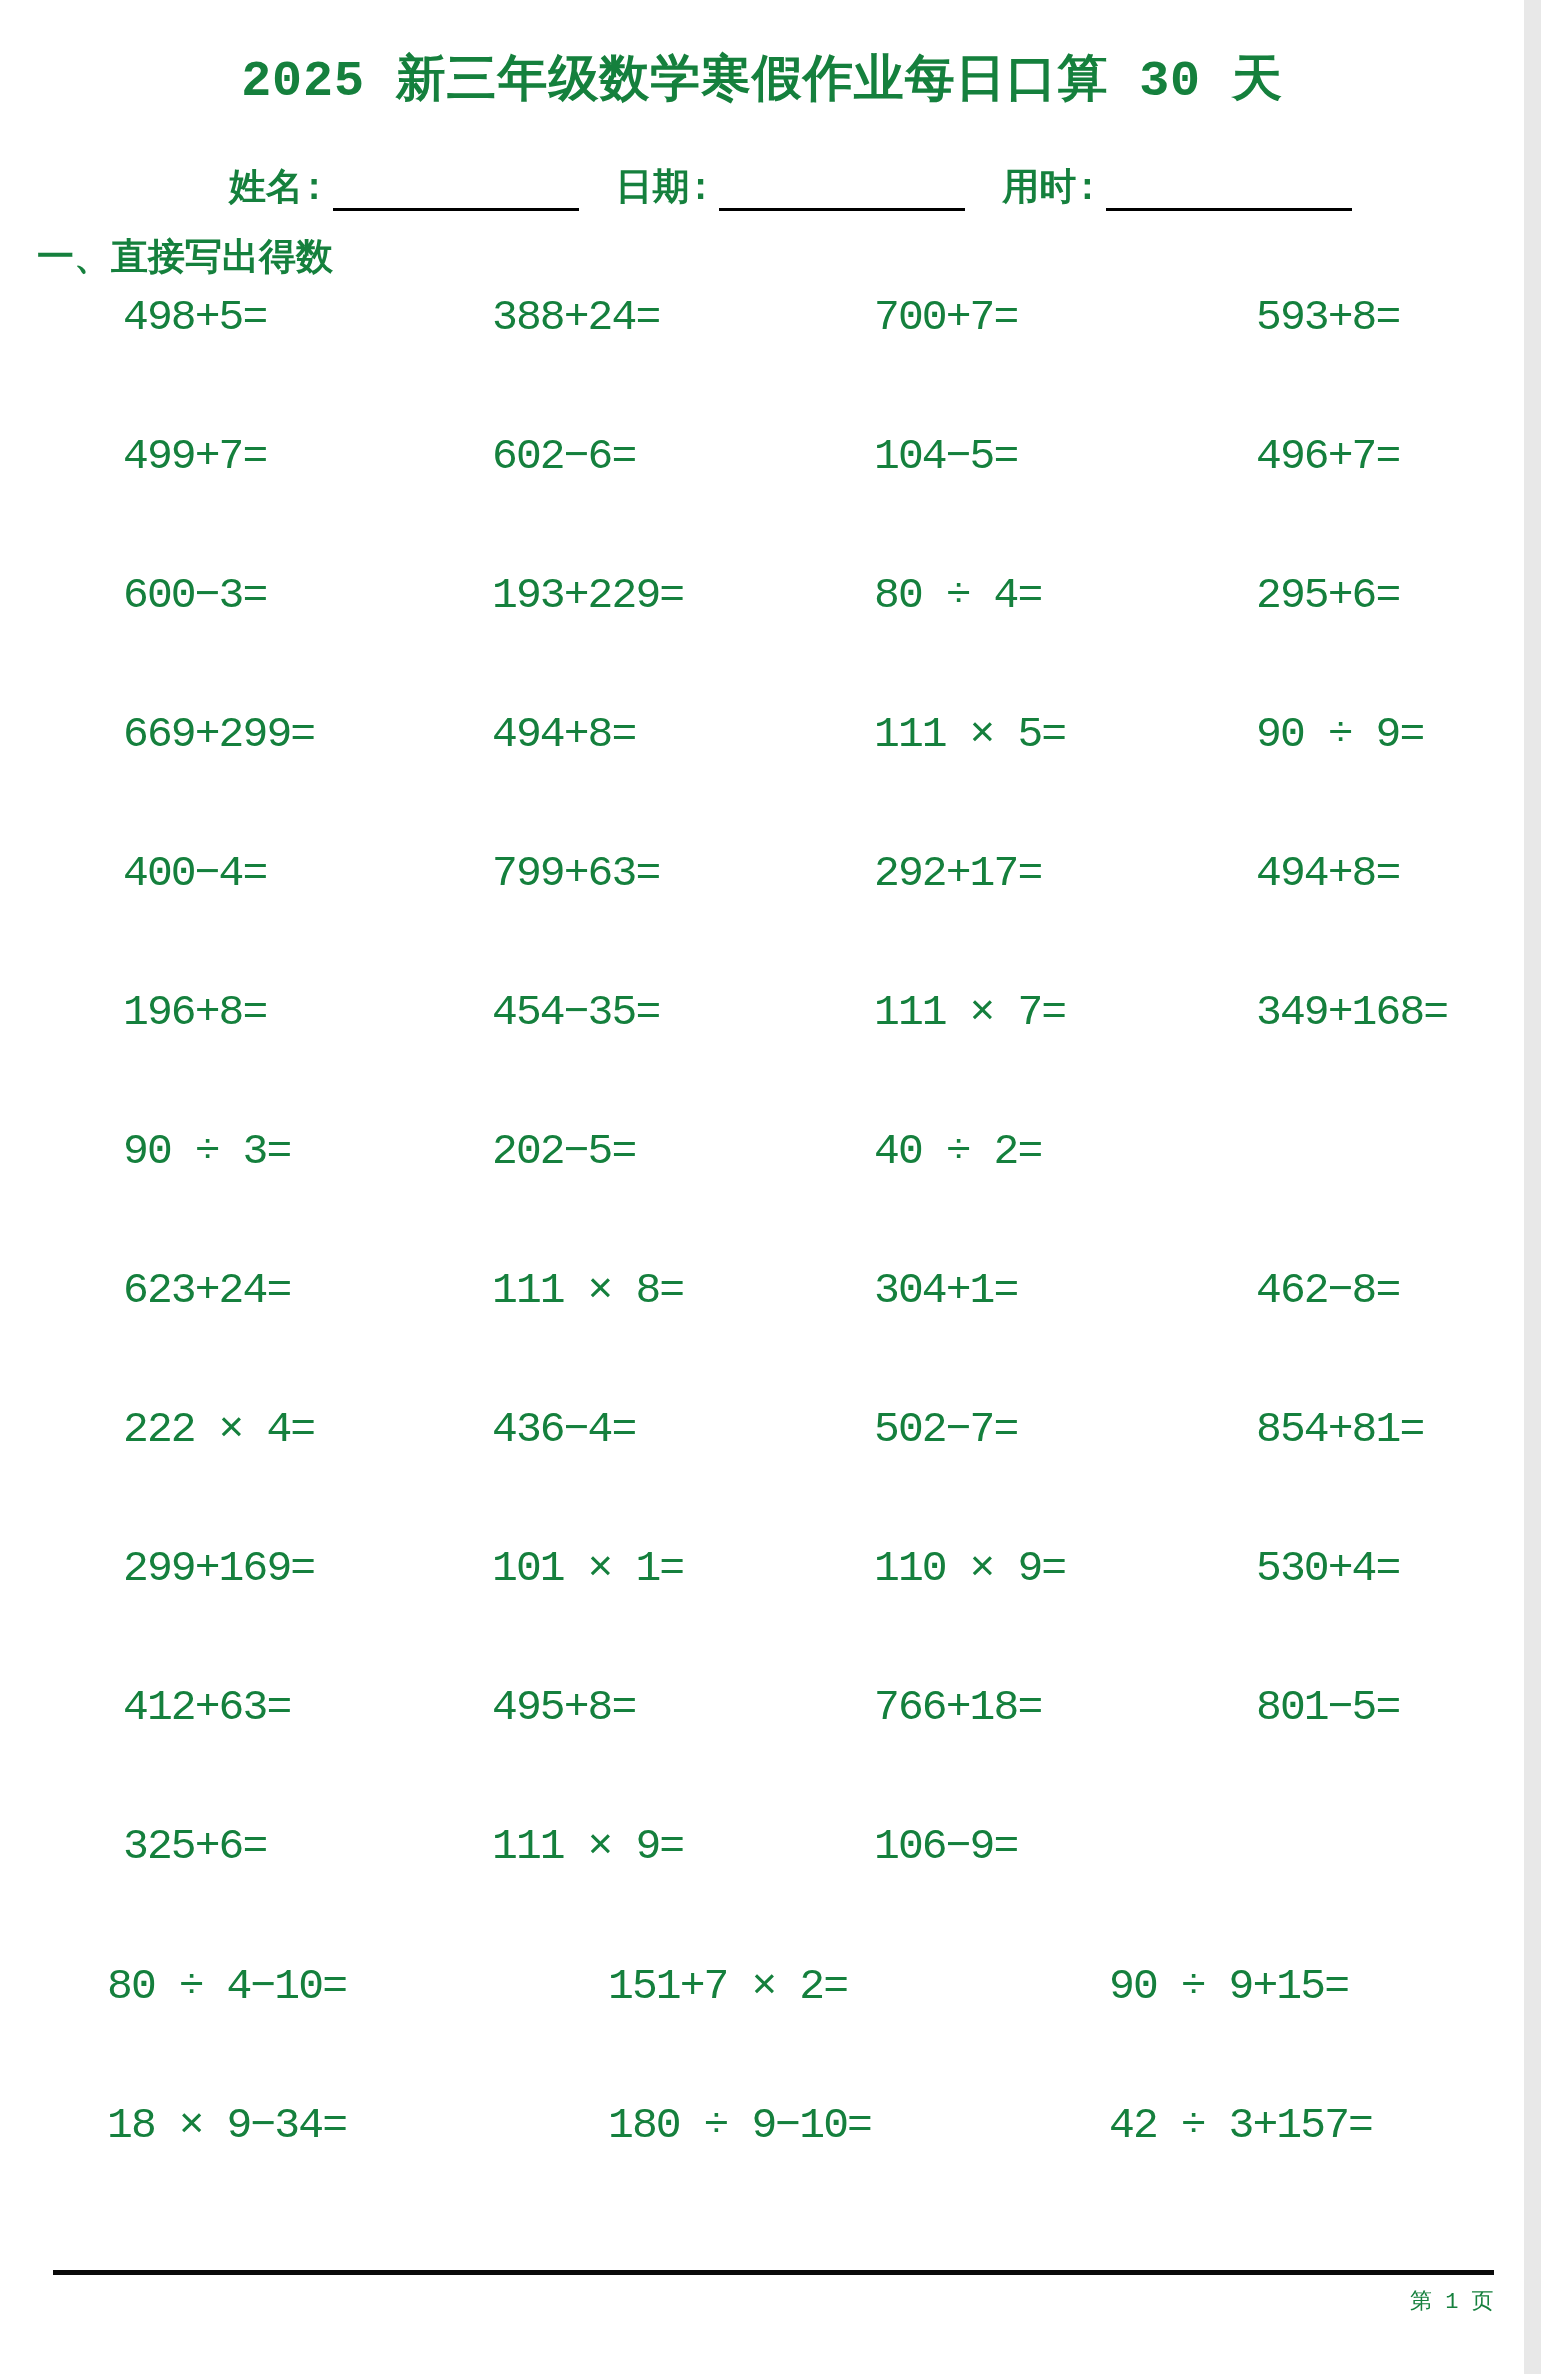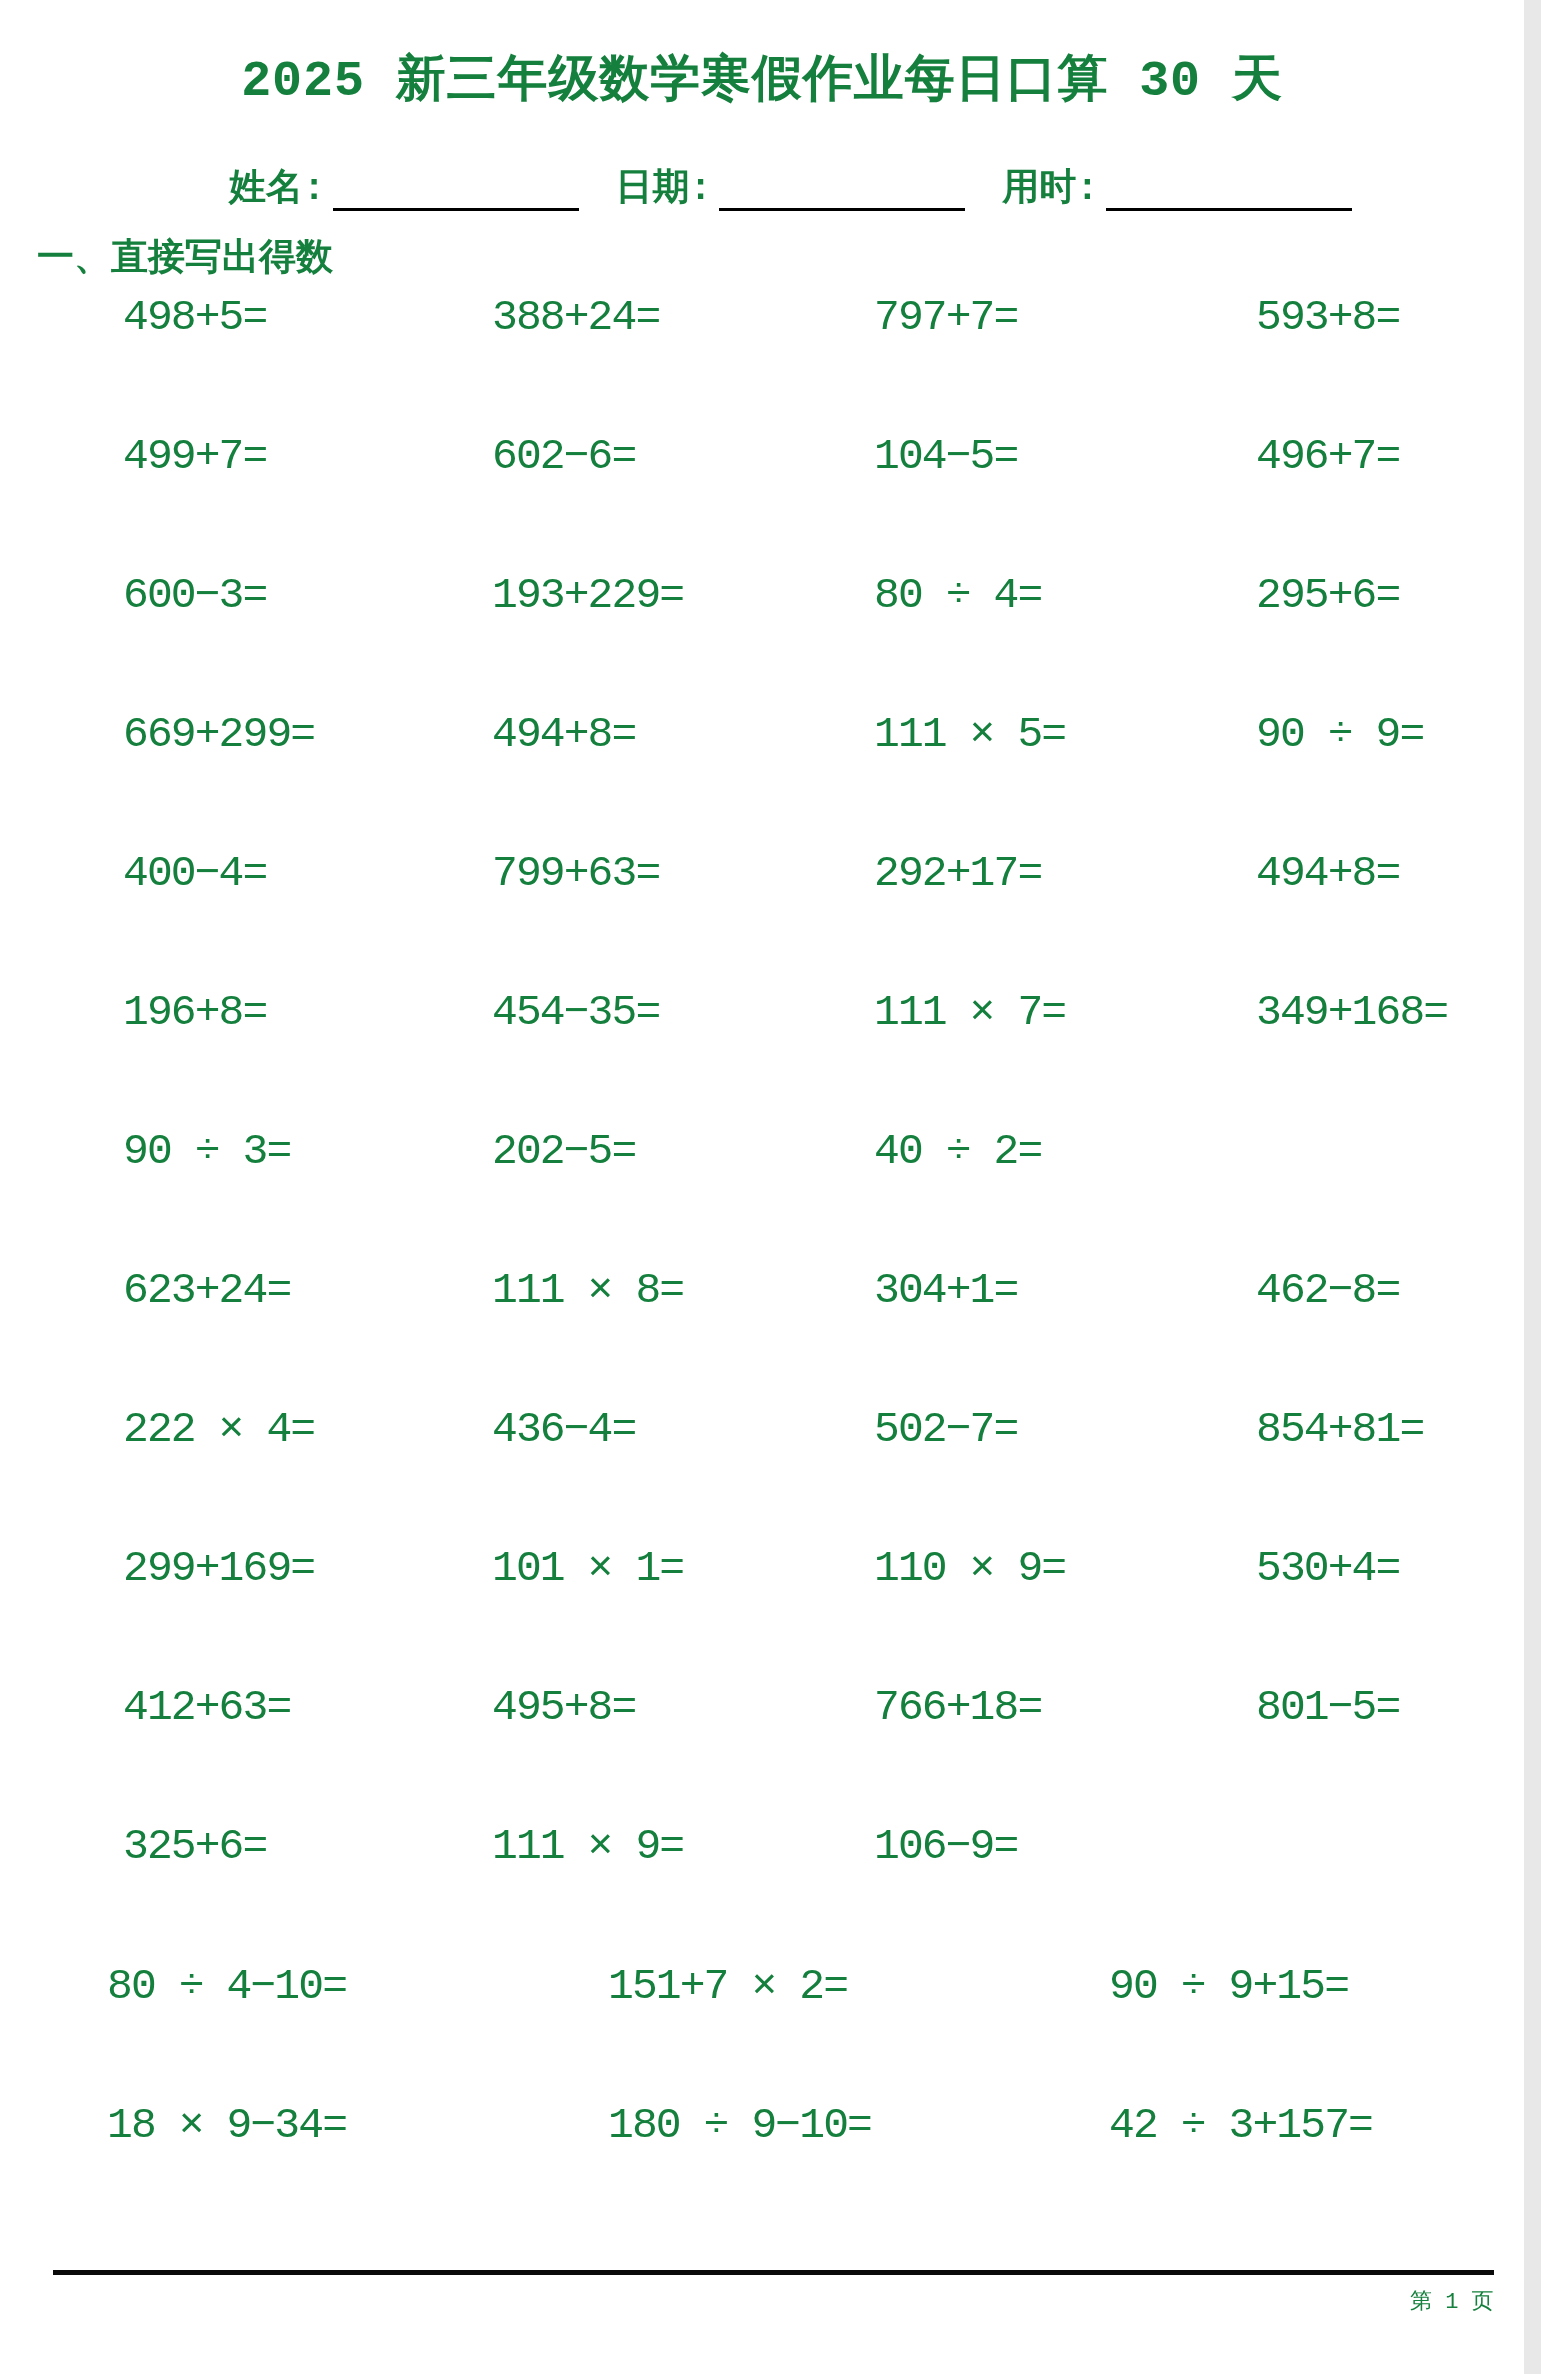--- a/index.html
+++ b/index.html
@@ -101,21 +101,21 @@
       <span class="blank-line"></span>
     </div>
   </div>
 
   <div class="section-heading">一、直接写出得数</div>
 
   <div class="problems4" id="rows4">
       <div class="prow cols4">
         <span class="problem">498+5=</span>
         <span class="problem">388+24=</span>
-        <span class="problem">797+7=</span>
+        <span class="problem">700+7=</span>
         <span class="problem">593+8=</span>
       </div>
       <div class="prow cols4">
         <span class="problem">499+7=</span>
         <span class="problem">602−6=</span>
         <span class="problem">104−5=</span>
         <span class="problem">496+7=</span>
       </div>
       <div class="prow cols4">
         <span class="problem">600−3=</span>

